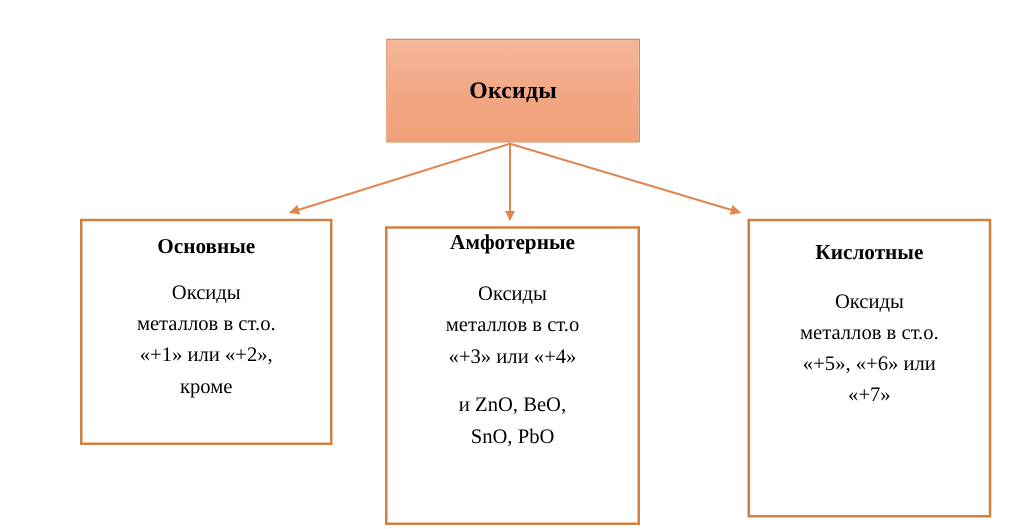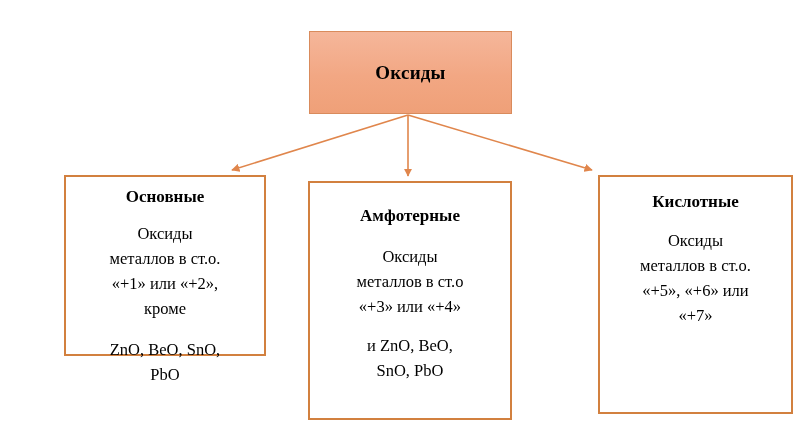--- a/index.html
+++ b/index.html
@@ -73,21 +73,21 @@
 
   .cat-title {
     font-weight: bold;
     font-size: 17px;
     line-height: 20px;
     margin: 0;
     padding: 0 6px;
     white-space: nowrap;
   }
   .cat-box.left   .cat-title { margin-top: 10px; }
-  .cat-box.middle .cat-title { margin-top: 23px; }
+  .cat-box.middle .cat-title { margin-top: 1px; }
   .cat-box.right  .cat-title { margin-top: 15px; }
 
   .cat-para {
     font-size: 16.5px;
     line-height: 25px;
     margin: 0;
     padding: 0 8px;
     white-space: pre-line;
   }
   .cat-box.left   .para-main { margin-top: 14px; }
@@ -119,22 +119,20 @@
   <div class="root-node">
     <div class="root-line">Оксиды</div>
   </div>
 
   <div class="cat-box left">
     <div class="cat-title">Основные</div>
     <div class="cat-para para-main">Оксиды
 металлов в ст.о.
 «+1» или «+2»,
 кроме</div>
-    <div class="cat-para para-except">ZnO, BeO, SnO,
-PbO</div>
   </div>
 
   <div class="cat-box middle">
     <div class="cat-title">Амфотерные</div>
     <div class="cat-para para-main">Оксиды
 металлов в ст.о
 «+3» или «+4»</div>
     <div class="cat-para para-except">и ZnO, BeO,
 SnO, PbO</div>
   </div>

